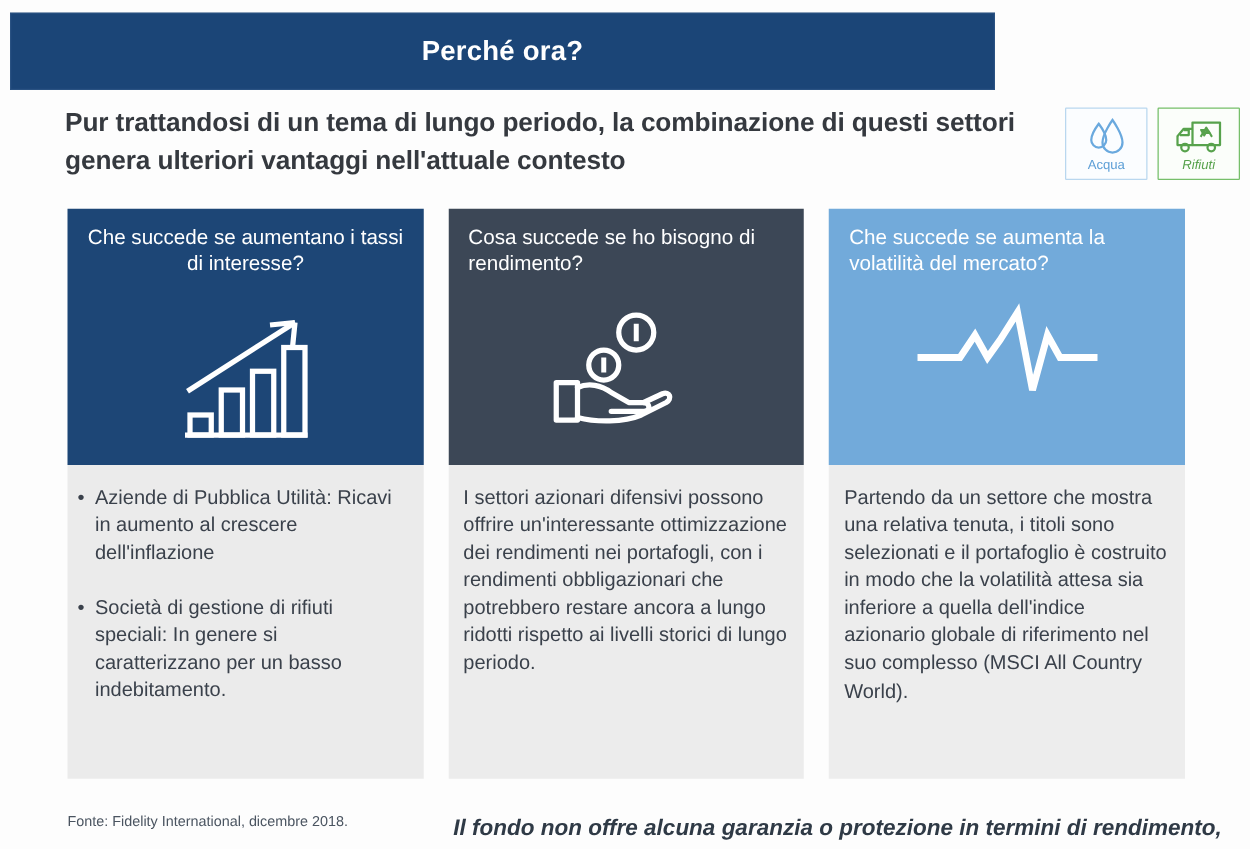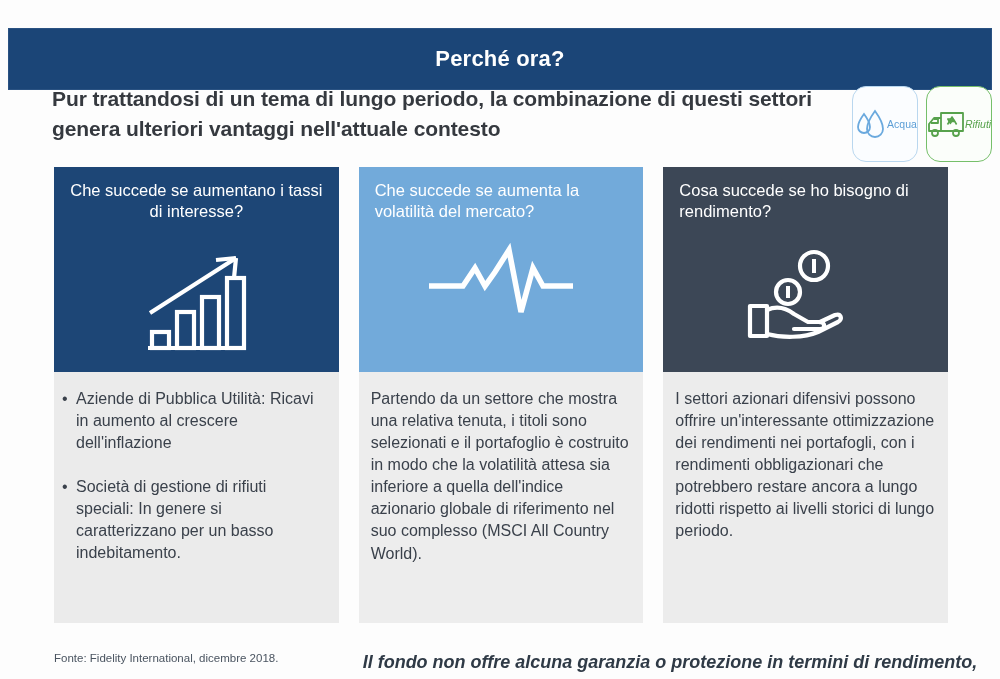--- a/index.html
+++ b/index.html
@@ -13,22 +13,22 @@
     overflow: hidden;
     font-family: "Liberation Sans", sans-serif;
     position: relative;
     background: #fdfdfd;
   }
 
   
   .banner {
     position: absolute;
     left: 8px;
-    top: 28px;
-    width: 984px;
+    top: 10px;
+    width: 788px;
     height: 62px;
     background: #1b4577;
     box-shadow: inset 0 0 0 1px #2a5282;
   }
   .banner-title {
     position: absolute;
     left: 0; right: 0;
     top: 50%;
     transform: translateY(-50%);
     text-align: center;
@@ -53,24 +53,24 @@
 
   .badges {
     position: absolute;
     right: 8px;
     top: 86px;
     display: flex;
     gap: 8px;
   }
   .badge {
     width: 66px;
-    height: 76px;
-    border-radius: 14px;
-    display: flex;
-    flex-direction: row;
+    height: 58px;
+    border-radius: 1px;
+    display: flex;
+    flex-direction: column;
     align-items: center;
     justify-content: center;
     box-sizing: border-box;
   }
   .badge-water {
     border: 1.5px solid #b9d7ef;
     background: #fbfdff;
   }
   .badge-waste {
     border: 1.5px solid #76bf6a;
@@ -252,34 +252,20 @@
 
       <div class="bullet-block">
         <span class="bullet-dot">•</span>
         <span class="bullet-text"><span class="bullet-lead">Società di gestione di rifiuti speciali:</span>
           <span>In genere si caratterizzano per   un basso indebitamento.</span></span>
       </div>
 
     </div>
   </div>
 
-  <div class="col col-2">
-    <div class="col-head col-head-2">
-      <div class="col-question">Che succede se aumenta la volatilità del mercato?</div>
-      <div class="col-icon">
-        <svg width="160" height="78" viewBox="0 0 160 78">
-          <path d="M8 44 H42 L54 26 L64 44 L74 30 L88 8 L100 70 L112 26 L122 44 H152" fill="none" stroke="#ffffff" stroke-width="5.5" stroke-linejoin="miter" stroke-linecap="butt"></path>
-        </svg>
-      </div>
-    </div>
-    <div class="col-body">
-      <p class="para">Partendo da un settore che mostra una relativa tenuta, i titoli sono selezionati e il portafoglio è costruito in modo che la volatilità attesa sia inferiore a quella dell'indice azionario globale di riferimento nel suo complesso (MSCI All Country World).</p>
-    </div>
-  </div>
-
   <div class="col col-3">
     <div class="col-head col-head-3">
       <div class="col-question">Cosa succede se ho bisogno di rendimento?</div>
       <div class="col-icon">
         <svg width="128" height="104" viewBox="0 0 128 104">
           <g fill="none" stroke="#ffffff" stroke-width="4.2" stroke-linejoin="round">
             <circle cx="72" cy="22" r="14"></circle>
             <path d="M72 15 V29" stroke-width="4"></path>
             <circle cx="46" cy="48" r="12"></circle>
             <path d="M46 42 V54" stroke-width="4"></path>
@@ -288,16 +274,30 @@
             <path d="M25 90 C40 94 62 94 76 88 L96 78 C101 75 99 69 93 71 L78 78" stroke-linecap="round"></path>
           </g>
         </svg>
       </div>
     </div>
     <div class="col-body">
       <p class="para">I settori azionari difensivi possono offrire un'interessante ottimizzazione dei rendimenti nei portafogli, con i rendimenti obbligazionari che potrebbero restare ancora a lungo ridotti rispetto ai livelli storici di lungo periodo.</p>
     </div>
   </div>
 
+  <div class="col col-2">
+    <div class="col-head col-head-2">
+      <div class="col-question">Che succede se aumenta la volatilità del mercato?</div>
+      <div class="col-icon">
+        <svg width="160" height="78" viewBox="0 0 160 78">
+          <path d="M8 44 H42 L54 26 L64 44 L74 30 L88 8 L100 70 L112 26 L122 44 H152" fill="none" stroke="#ffffff" stroke-width="5.5" stroke-linejoin="miter" stroke-linecap="butt"></path>
+        </svg>
+      </div>
+    </div>
+    <div class="col-body">
+      <p class="para">Partendo da un settore che mostra una relativa tenuta, i titoli sono selezionati e il portafoglio è costruito in modo che la volatilità attesa sia inferiore a quella dell'indice azionario globale di riferimento nel suo complesso (MSCI All Country World).</p>
+    </div>
+  </div>
+
 </div>
 
 <div class="source">Fonte: Fidelity International, dicembre 2018.</div>
 <div class="disclaimer">Il fondo non offre alcuna garanzia o protezione in termini di rendimento, conservazione del capitale, stabilità del valore patrimoniale netto o volatilità.</div>
 
 </body></html>

